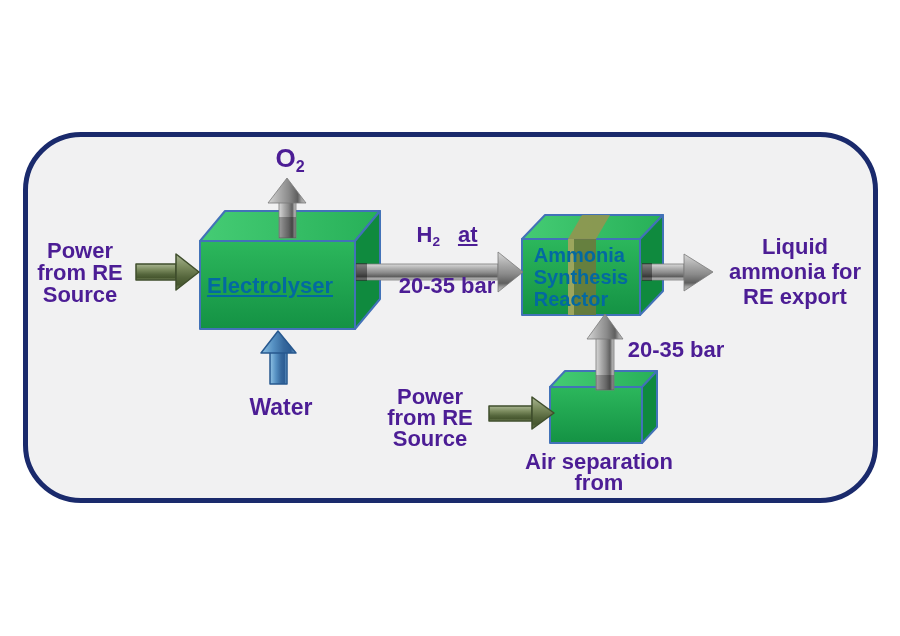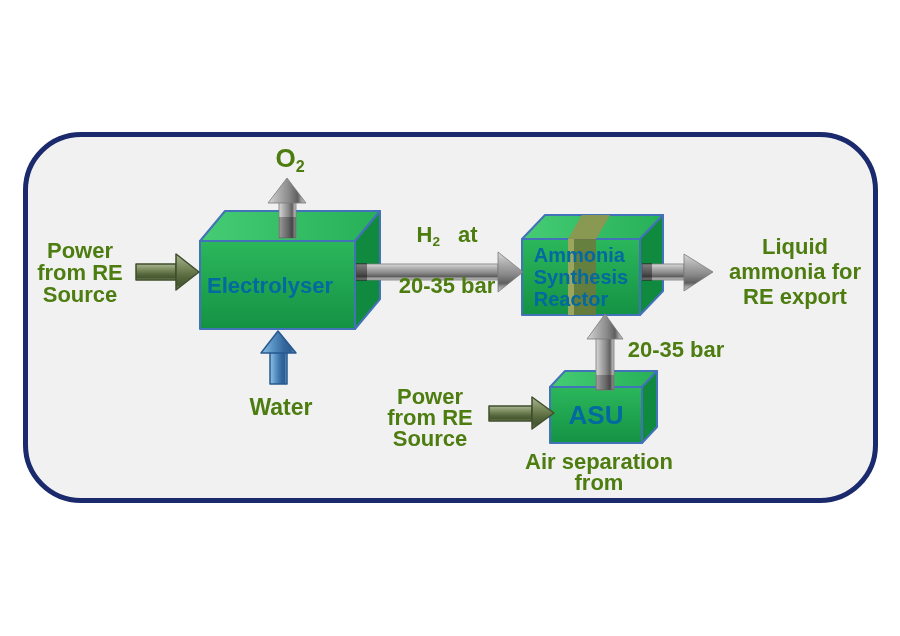--- a/index.html
+++ b/index.html
@@ -6,38 +6,38 @@
   #stage{
     position:relative;width:900px;height:636px;overflow:hidden;
     background:#ffffff;font-family:"Liberation Sans", sans-serif;
   }
   #panel{
     position:absolute;left:23px;top:132px;width:845px;height:361px;
     background:#f1f1f2;border:5px solid #1a2a6c;border-radius:58px;
   }
   #shapes{position:absolute;left:0;top:0;width:900px;height:636px;}
   .lbl{
-    position:absolute;font-weight:bold;color:#4d7c0f;text-align:center;
+    position:absolute;font-weight:bold;color:#4c1d95;text-align:center;
     white-space:pre-line;font-size:22px;line-height:22px;
   }
   .boxlbl{
     position:absolute;display:flex;align-items:center;justify-content:center;
     font-weight:bold;color:#0369a1;white-space:pre-line;
   }
   .sub{font-size:0.62em;vertical-align:-0.28em;}
-  .rest{margin-left:18px;}
+  .rest{margin-left:18px;text-decoration:underline;}
   #lbl-power-left{left:18px;top:240px;width:124px;}
   #lbl-o2{left:260px;top:145px;width:60px;font-size:26px;line-height:26px;}
   #lbl-water{left:231px;top:386px;width:100px;font-size:23px;margin-top:10px;}
   #lbl-h2{left:377px;top:202px;width:140px;}
   #lbl-n2{left:606px;top:317px;width:140px;}
   #lbl-liquid{left:714px;top:234px;width:162px;line-height:25px;text-align:center;}
   #lbl-power-asu{left:368px;top:386px;width:124px;line-height:21px;}
   #lbl-asu-caption{left:519px;top:451px;width:160px;line-height:21px;}
-  #lbl-electrolyser{left:201px;top:242px;width:138px;height:87px;font-size:22px;}
+  #lbl-electrolyser{left:201px;top:242px;width:138px;height:87px;font-size:22px;text-decoration:underline;}
   #lbl-reactor{left:522px;top:239px;width:118px;height:76px;font-size:20px;line-height:22px;}
   #lbl-asu{left:550px;top:387px;width:92px;height:56px;font-size:26px;}
 </style>
 </head>
 <body>
 
 <div id="stage">
 
   <div id="panel"></div>
 
@@ -173,15 +173,14 @@
 
   <div class="lbl" id="lbl-asu-caption">Air separation
 from</div>
 
   <div class="boxlbl" id="lbl-electrolyser">Electrolyser</div>
 
   <div class="boxlbl" id="lbl-reactor">Ammonia
 Synthesis
 Reactor</div>
 
-  <div class="boxlbl" id="lbl-asu">ASU</div>
 
 </div>
 
 </body></html>

